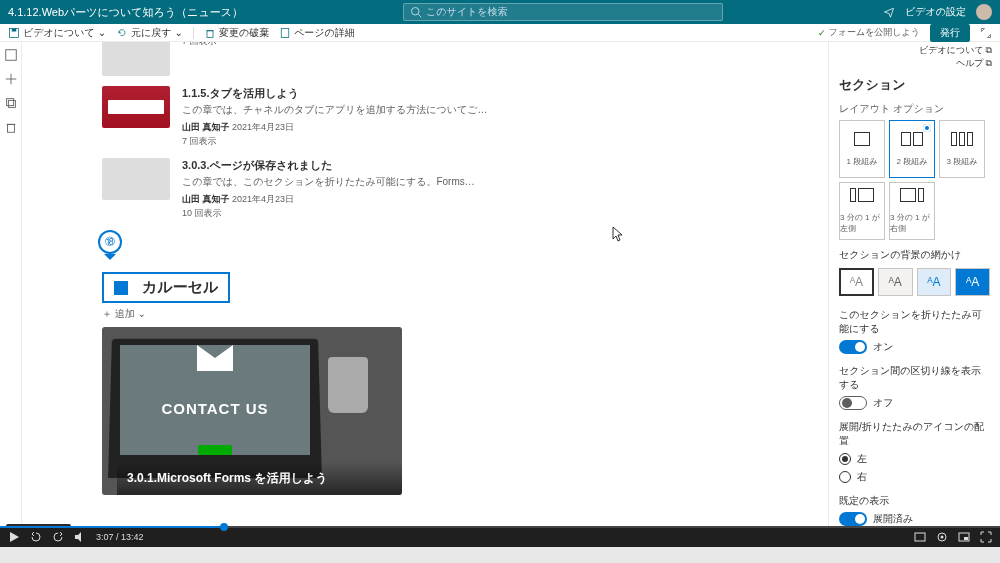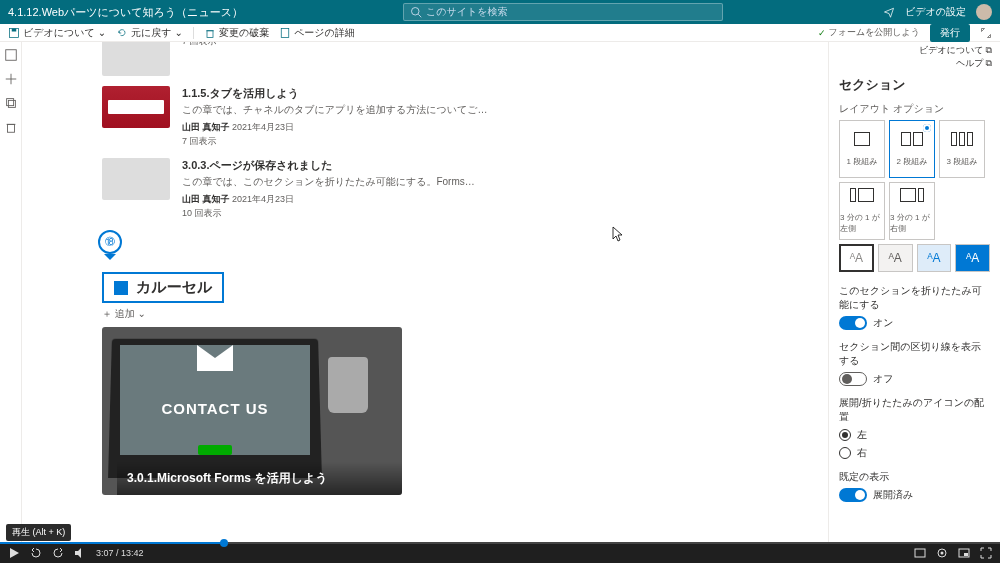--- a/index.html
+++ b/index.html
@@ -30,21 +30,21 @@
 .thumb.red::after { content: ""; position: absolute; left: 6px; top: 14px; width: 56px; height: 14px; background: #fff; border-radius: 1px; }
 .thumb.forms { background: #f5f5f5 radial-gradient(circle at 30% 40%, #3aa 8px, transparent 8px), radial-gradient(circle at 55% 60%, #e63 6px, transparent 6px); }
 .news-item .meta .t { font-size: 11px; font-weight: 600; color: #323130; }
 .news-item .meta .d { font-size: 10px; color: #605e5c; margin-top: 2px; }
 .news-item .meta .a { font-size: 9px; color: #323130; font-weight: 600; margin-top: 4px; }
 .news-item .meta .v { font-size: 9px; color: #605e5c; margin-top: 1px; }
 
 .callout-pin { position: relative; width: 24px; height: 24px; border: 2px solid #0078d4; border-radius: 50%; display: flex; align-items: center; justify-content: center; font-size: 10px; color: #0078d4; background: #fff; margin-left: -4px; margin-top: 2px; }
 .callout-pin::after { content: ""; position: absolute; top: 22px; left: 50%; transform: translateX(-50%); border: 6px solid transparent; border-top-color: #0078d4; }
 
-.carousel-label { display: inline-flex; align-items: center; border: 2px solid #0078d4; padding: 4px 10px; font-size: 15px; font-weight: 600; color: #323130; margin-top: 18px; gap: 8px; background: #fff; }
+.carousel-label { display: inline-flex; align-items: center; border: 2px solid #0078d4; padding: 4px 10px; font-size: 15px; font-weight: 600; color: #323130; margin-top: 18px; gap: 14px; background: #fff; }
 .carousel-label .sq { width: 14px; height: 14px; background: #0078d4; }
 
 .news-header { margin-top: 34px; display: flex; align-items: center; width: 300px; }
 .news-header .h { font-size: 16px; color: #323130; }
 .news-header .all { margin-left: auto; font-size: 10px; color: #605e5c; }
 .add { font-size: 10px; color: #605e5c; margin-top: 4px; }
 
 .carousel-card { width: 300px; height: 168px; margin-top: 6px; background: #555; border-radius: 3px; position: relative; overflow: hidden; }
 .carousel-card .laptop { position: absolute; left: 8px; top: 10px; width: 210px; height: 140px; background: #222; border-radius: 4px 4px 0 0; transform: perspective(400px) rotateX(6deg); }
 .carousel-card .screen { position: absolute; left: 18px; top: 18px; width: 190px; height: 110px; background: #6a7a7d; display: flex; flex-direction: column; align-items: center; justify-content: space-between; color: #fff; }
@@ -81,21 +81,21 @@
 .toggle-row { display: flex; align-items: center; gap: 6px; padding: 2px 10px; }
 .toggle { width: 28px; height: 14px; border-radius: 7px; position: relative; cursor: pointer; }
 .toggle.on { background: #0078d4; }
 .toggle.on::after { content:""; position:absolute; right:2px; top:2px; width:10px; height:10px; background:#fff; border-radius:50%; }
 .toggle.off { background: #fff; border: 1px solid #605e5c; }
 .toggle.off::after { content:""; position:absolute; left:2px; top:1px; width:10px; height:10px; background:#605e5c; border-radius:50%; }
 .radio-row { display: flex; align-items: center; gap: 6px; padding: 2px 10px; }
 .radio { width: 12px; height: 12px; border-radius: 50%; border: 1px solid #323130; position: relative; }
 .radio.sel::after { content:""; position:absolute; left:2px; top:2px; width:6px; height:6px; background:#323130; border-radius:50%; }
 
-.player { position: absolute; left: 0; right: 0; bottom: 0; height: 20px; background: #1f1f1f; color: #ddd; font-size: 9px; display: flex; align-items: center; padding: 0 8px; gap: 10px; }
+.player { position: absolute; left: 0; right: 0; bottom: 16px; height: 20px; background: #1f1f1f; color: #ddd; font-size: 9px; display: flex; align-items: center; padding: 0 8px; gap: 10px; }
 .player .pbar { position: absolute; top: -1px; left: 0; right: 0; height: 2px; background: #444; }
 .player .pfill { height: 100%; width: 22%; background: #0078d4; }
 .player .pknob { position: absolute; top: -4px; left: 22%; width: 8px; height: 8px; background: #0078d4; border-radius: 50%; }
 .player .pic { width: 12px; height: 12px; cursor: pointer; }
 .player .spacer { flex: 1; }
 .tooltip { position: absolute; bottom: 22px; left: 6px; background: #2b2b2b; color: #fff; font-size: 9px; padding: 2px 6px; border-radius: 2px; }
 
 svg { display: block; }
 </style>
 </head>
@@ -280,20 +280,21 @@
         </div>
       <div class="lopt">
           <div class="g">
             <div class="c w"></div>
             <div class="c n"></div>
           </div>
           <span>3 分の 1 が右側</span>
         </div>
     </div>
 
+    <div class="sec-label">セクションの背景の網かけ</div>
     <div class="bg-grid">
       <div class="bgopt s1 sel">ᴬA</div>
       <div class="bgopt s2">ᴬA</div>
       <div class="bgopt s3">ᴬA</div>
       <div class="bgopt s4">ᴬA</div>
     </div>
 
     <div class="sec-label">このセクションを折りたたみ可能にする</div>
     <div class="toggle-row">
         <div class="toggle on"></div>

